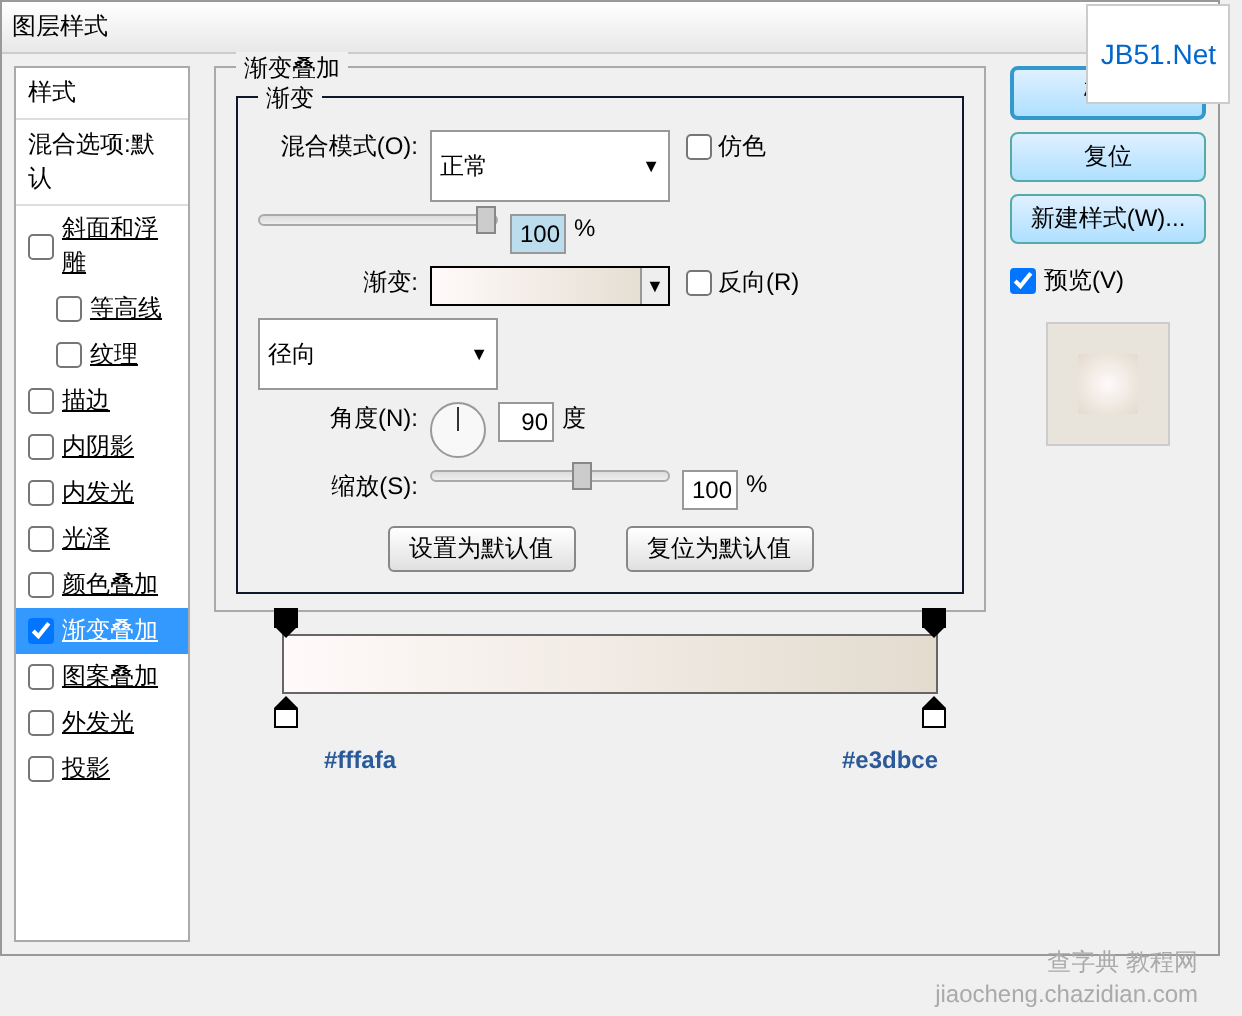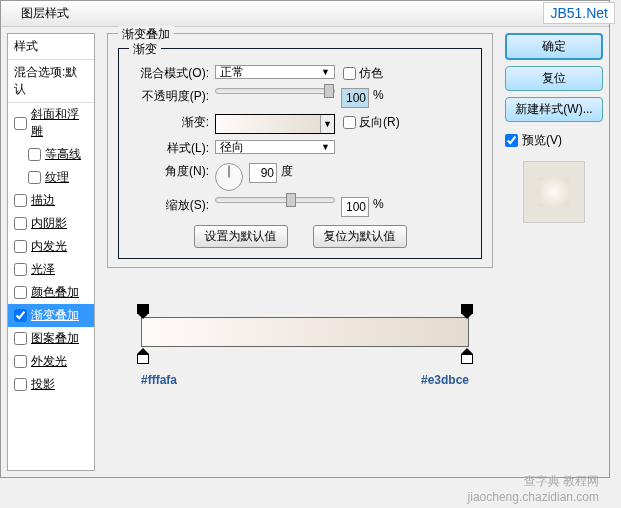--- a/index.html
+++ b/index.html
@@ -1,35 +1,35 @@
 <!DOCTYPE html>
 <html><head>
 <meta charset="utf-8">
 <style>
 * { box-sizing: border-box; margin: 0; padding: 0; font-family: "Microsoft YaHei", SimSun, sans-serif; font-size: 12px; }
 body { background: #f0f0f0; width: 621px; height: 508px; position: relative; }
 .window { position: absolute; top: 0; left: 0; width: 610px; height: 478px; background: #f0f0f0; border: 1px solid #999; }
-.titlebar { background: linear-gradient(#fff, #e8e8e8); padding: 4px 20px; border-bottom: 1px solid #ccc; }
+.titlebar { background: linear-gradient(#fff, #e8e8e8); padding: 4px 5px; border-bottom: 1px solid #ccc; }
 .content { display: flex; height: calc(100% - 26px); }
 .sidebar { width: 100px; padding: 6px; }
 .sidebar-box { border: 1px solid #aaa; background: #fff; height: 100%; }
 .sidebar-header { padding: 4px 6px; border-bottom: 1px solid #ddd; }
 .sidebar-sub { padding: 4px 6px; border-bottom: 1px solid #ddd; }
 .sidebar-item { display: flex; align-items: center; padding: 3px 6px; cursor: pointer; text-decoration: underline; }
 .sidebar-item.indent { padding-left: 20px; }
 .sidebar-item.selected { background: #3399ff; color: #fff; }
 .sidebar-item input { margin-right: 4px; }
 .main { flex: 1; padding: 6px; position: relative; }
 .fieldset { border: 1px solid #aaa; padding: 8px 10px; position: relative; }
 .fieldset .legend { position: absolute; top: -8px; left: 10px; background: #f0f0f0; padding: 0 4px; }
 .inner-fieldset { border: 1px solid #0f172a; padding: 10px 10px 10px 10px; margin-top: 6px; position: relative; }
 .inner-fieldset .legend { position: absolute; top: -8px; left: 10px; background: #f0f0f0; padding: 0 4px; }
 .row { display: flex; align-items: flex-start; margin: 6px 0; }
 .row-label { width: 80px; text-align: right; margin-right: 6px; }
-.dropdown { border: 1px solid #999; background: #fff; height: 14px; width: 120px; display: flex; align-items: center; padding: 0 4px; justify-content: space-between; }
+.dropdown { border: 1px solid #999; background: #fff; height: 36px; width: 120px; display: flex; align-items: center; padding: 0 4px; justify-content: space-between; }
 .dropdown .arrow { font-size: 9px; }
 .slider { width: 120px; height: 6px; background: linear-gradient(#ddd,#eee); border: 1px solid #aaa; border-radius: 3px; position: relative; }
 .slider .thumb { position: absolute; width: 10px; height: 14px; background: #ccc; border: 1px solid #888; top: -5px; }
 .num-input { width: 28px; height: 20px; border: 1px solid #999; background: #bde; text-align: right; padding: 0 2px; }
 .pct { margin-left: 4px; }
 .grad-preview { width: 120px; height: 20px; border: 1px solid #000; background: linear-gradient(to right, #fffafa, #e3dbce); display: flex; justify-content: flex-end; align-items: center; }
 .grad-preview .arrow { font-size: 9px; background: #eee; border-left: 1px solid #999; width: 14px; text-align: center; height: 100%; line-height: 18px; }
 .angle-dial { width: 28px; height: 28px; border: 1px solid #999; border-radius: 50%; background: #f8f8f8; position: relative; margin-right: 6px; }
 .angle-dial::after { content: ""; position: absolute; width: 12px; height: 1px; background: #333; top: 13px; left: 13px; transform-origin: left; transform: rotate(-90deg); }
 .btn-row { display: flex; justify-content: center; gap: 25px; margin-top: 8px; }
@@ -41,22 +41,22 @@
 .preview-swatch { width: 62px; height: 62px; background: #e8e4dc; margin: 6px auto; border: 1px solid #ccc; display:flex;align-items:center;justify-content:center; }
 .preview-swatch-inner { width: 30px; height: 30px; background: radial-gradient(#fffafa,#e3dbce); }
 .gradient-editor { position: absolute; left: 40px; right: 30px; top: 290px; }
 .grad-bar { height: 30px; border: 1px solid #666; background: linear-gradient(to right,#fffafa,#e3dbce); position: relative; }
 .stop-top { position: absolute; top: -14px; width: 12px; height: 12px; }
 .stop-top::before { content: ""; display:block; width: 10px; height: 8px; background: #000; border:1px solid #000; }
 .stop-top::after { content:""; display:block; width:0;height:0;border-left:6px solid transparent;border-right:6px solid transparent;border-top:6px solid #000; margin-top:-1px;}
 .stop-bot { position: absolute; bottom: -14px; width: 12px; height: 12px; }
 .stop-bot::before { content:""; display:block; width:0;height:0;border-left:6px solid transparent;border-right:6px solid transparent;border-bottom:6px solid #000; }
 .stop-bot::after { content: ""; display:block; width: 10px; height: 8px; background: #fff; border:1px solid #000; }
-.hex-labels { display: flex; justify-content: space-between; margin-top: 26px; font-size: 20px; font-weight: bold; color: #2a5a9a; }
-.watermark-top { position: absolute; top: 2px; right: 6px; background: #fff; border:1px solid #ccc; padding: 2px 6px; font-size: 14px; color:#06c; }
+.hex-labels { display: flex; justify-content: space-between; margin-top: 26px; font-size: 20px; font-weight: bold; color: #2a5a9a; margin-left: 21px; }
+.watermark-top { position: absolute; top: 2px; right: 6px; background: #fff; border:1px solid #ccc; padding: 16px 6px; font-size: 14px; color:#06c; }
 .watermark-bot { position: absolute; bottom: 4px; right: 22px; color: #aaa; font-size: 11px; }
 .chk { display:flex;align-items:center;gap:3px; margin-left:8px; }
 </style>
 </head>
 <body>
 
 <div class="window">
   <div class="titlebar">
     <span>图层样式</span>
   </div>
@@ -130,41 +130,39 @@
               <span>正常</span>
                 <span class="arrow">▼</span>
             </div>
             <label class="chk">
                 <input type="checkbox" style="">
                 <span>仿色</span>
               </label>
           </div>
 
           <div class="row">
-            <span class="row-label">不透明度(P):</span>
             <div class="slider">
                 <div class="thumb" style="left:108px"></div>
               </div>
             <input class="num-input" style="margin-left: 6px;" value="100">
             <span class="pct">%</span>
           </div>
 
           <div class="row">
             <span class="row-label">渐变:</span>
             <div class="grad-preview">
                 <span class="arrow">▼</span>
               </div>
             <label class="chk">
                 <input type="checkbox" style="">
                 <span>反向(R)</span>
               </label>
           </div>
 
           <div class="row">
-            <span class="row-label">样式(L):</span>
             <div class="dropdown">
               <span>径向</span>
                 <span class="arrow">▼</span>
             </div>
           </div>
 
           <div class="row">
             <span class="row-label">角度(N):</span>
             <div class="angle-dial"></div>
             <input class="num-input" style="background: rgb(255, 255, 255);" value="90">

